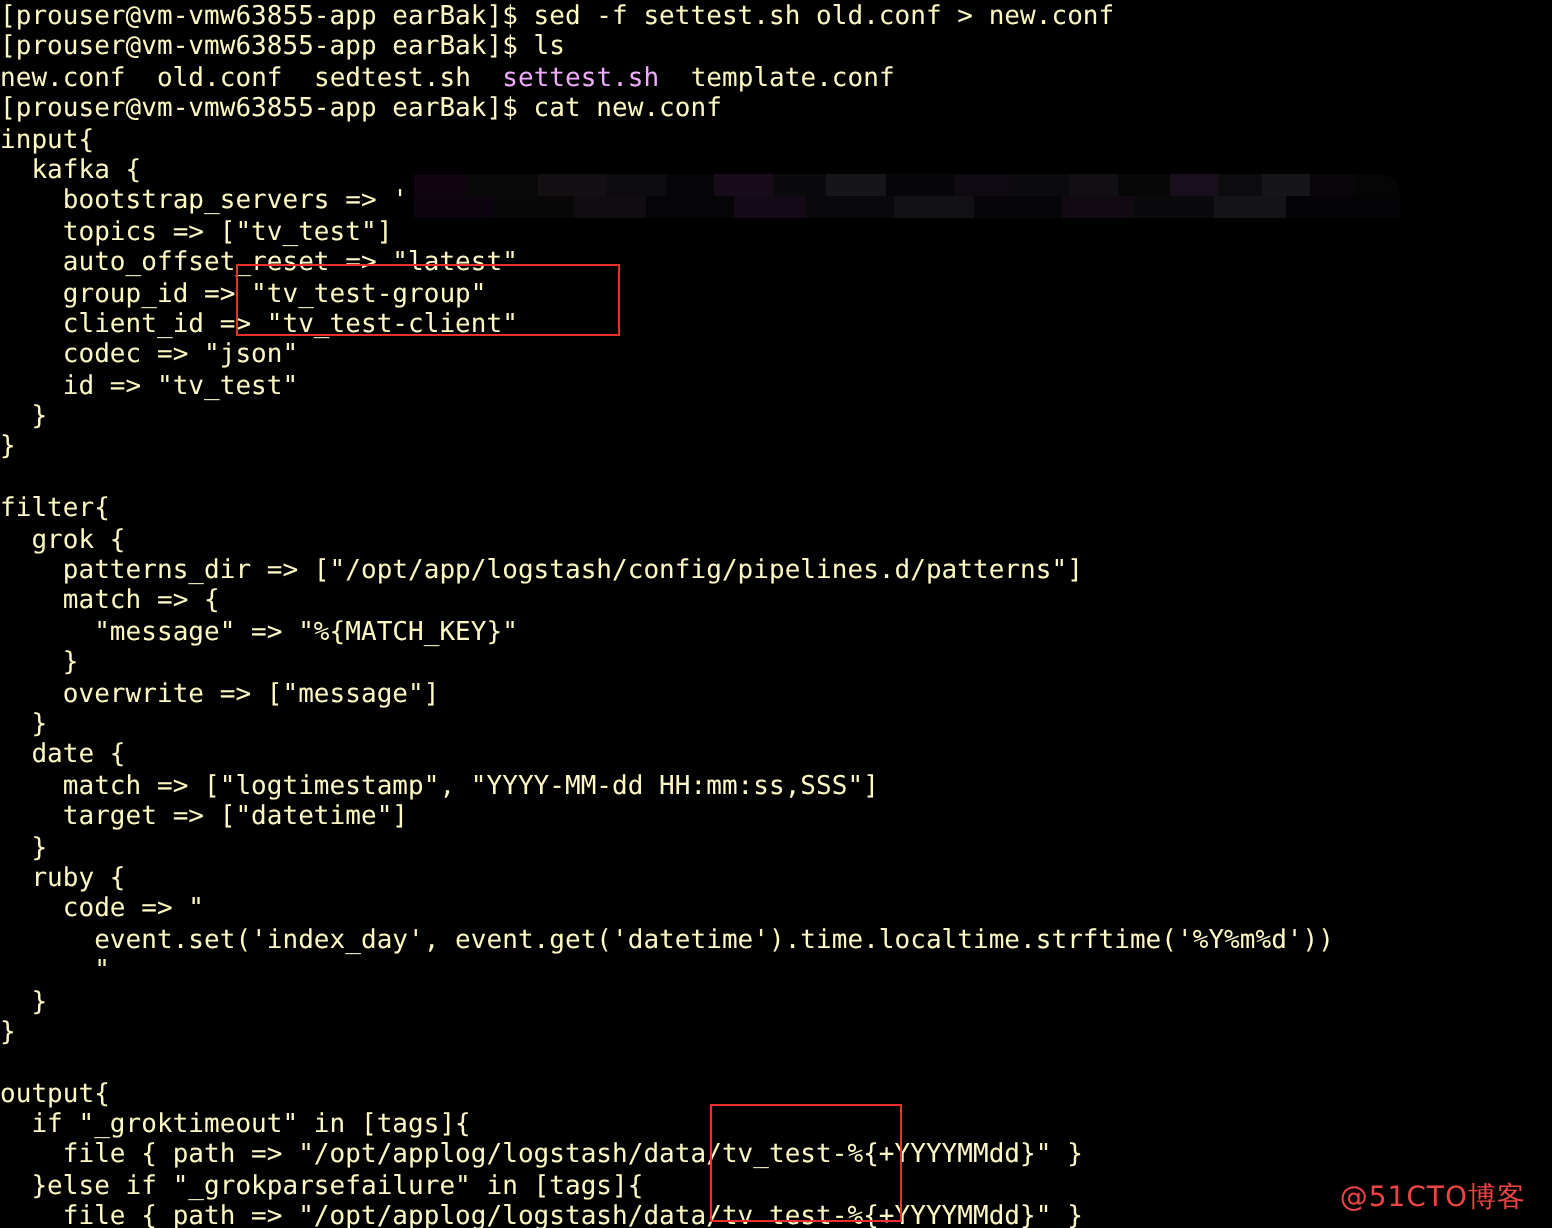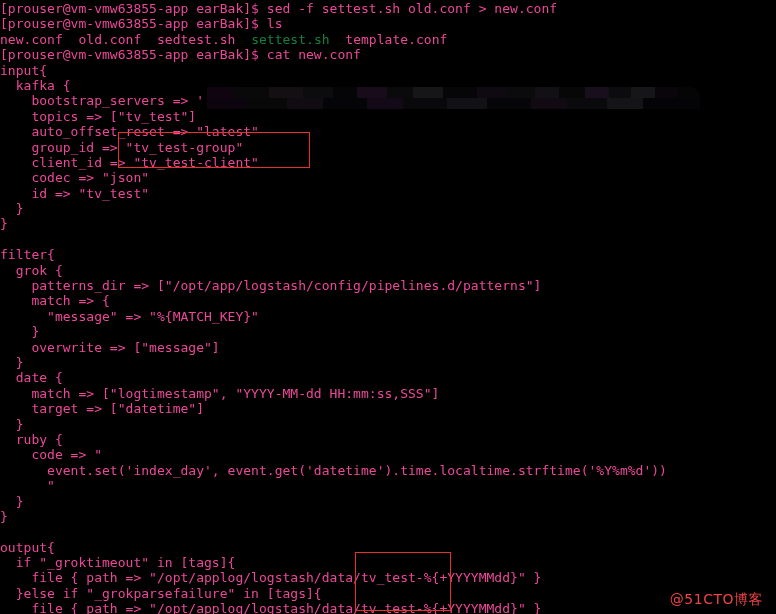--- a/index.html
+++ b/index.html
@@ -24,22 +24,22 @@
     left: 0;
     top: 1px;
     width: 776px;
     white-space: pre;
   }
   .line {
     height: 15.4px;
     white-space: pre;
     letter-spacing: 0.02px;
   }
-  .fg-default { color: #ec4899; }
-  .fg-green   { color: #15803d; }
+  .fg-default { color: #fef9c3; }
+  .fg-green   { color: #f0abfc; }
 
   
   #redaction-blur {
     position: absolute;
     left: 207px;
     top: 87px;
     width: 493px;
     height: 22px;
     pointer-events: none;
     background:

